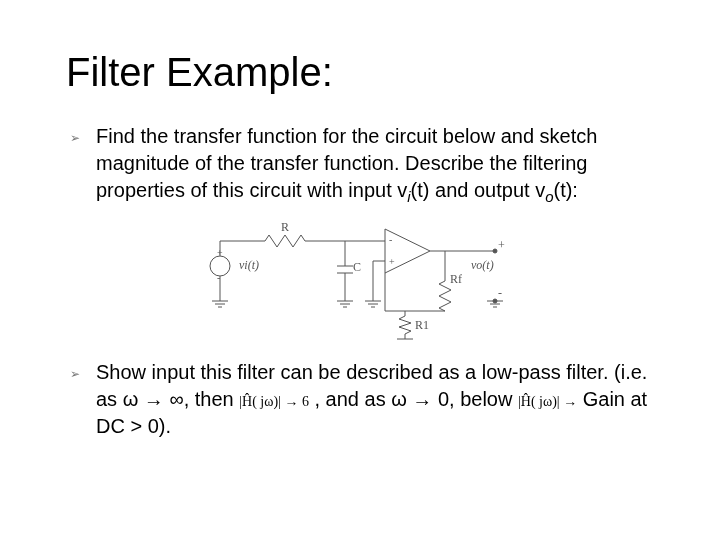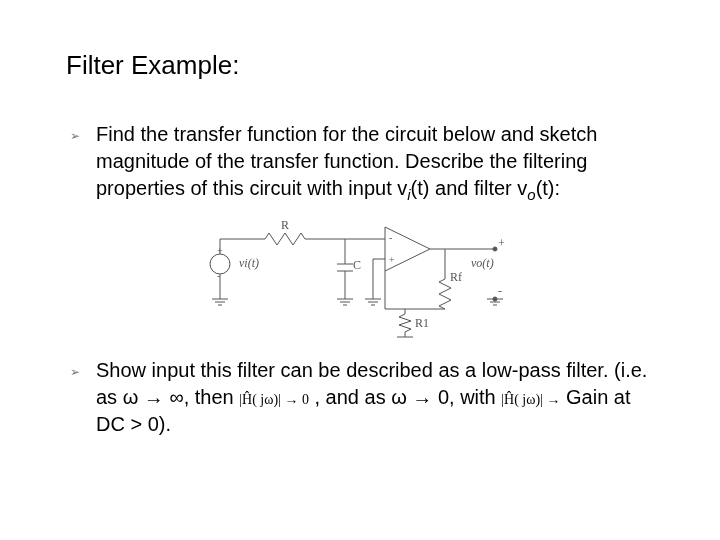--- a/index.html
+++ b/index.html
@@ -9,23 +9,23 @@
     background: #fff;
     font-family: "Comic Sans MS", "Comic Sans", cursive, sans-serif;
     color: #000;
     position: relative;
     overflow: hidden;
   }
   .slide {
     padding: 50px 70px 30px 70px;
   }
   h1.title {
-    font-size: 26px;
+    font-size: 40px;
     font-weight: normal;
-    margin-bottom: 40px;
+    margin-bottom: 28px;
     margin-left: -4px;
   }
   .bullet {
     display: flex;
     align-items: flex-start;
     margin-bottom: 14px;
   }
   .arrow {
     flex: 0 0 auto;
     width: 18px;
@@ -54,21 +54,21 @@
 </head>
 <body>
 
 <div class="slide">
 
   <h1 class="title">Filter Example:</h1>
 
   <div class="bullet">
     <div class="arrow">➢</div>
     <div class="bullet-text">
-      <span>Find the transfer function for the circuit below and sketch magnitude of the transfer function.  Describe the filtering properties of this circuit with input </span><span>v</span><span class="sub">i</span><span>(t) and filter </span><span>v</span><span class="sub">o</span><span>(t):</span>
+      <span>Find the transfer function for the circuit below and sketch magnitude of the transfer function.  Describe the filtering properties of this circuit with input </span><span>v</span><span class="sub">i</span><span>(t) and output </span><span>v</span><span class="sub">o</span><span>(t):</span>
     </div>
   </div>
 
   <div class="diagram-wrap">
     <svg class="diagram" width="330" height="120" viewBox="0 0 330 120">
       <g stroke="#555" stroke-width="1" fill="none">
 
         <circle cx="25" cy="45" r="10"></circle>
         <line x1="25" y1="35" x2="25" y2="20"></line>
         <line x1="25" y1="55" x2="25" y2="80"></line>
@@ -136,17 +136,17 @@
         <text x="194" y="44" font-size="10">+</text>
         <text x="22" y="35" font-size="10">+</text>
         <text x="22" y="60" font-size="10">-</text>
       </g>
     </svg>
   </div>
 
   <div class="bullet">
     <div class="arrow">➢</div>
     <div class="bullet-text">
-      <span>Show input this filter can be described as a low-pass filter. (i.e.  as ω → ∞, then </span><span class="small-math">|Ĥ( jω)| → 0</span><span> , and as ω → 0, with </span><span class="small-math">|Ĥ( jω)| →</span><span> Gain at DC &gt; 0).</span>
+      <span>Show input this filter can be described as a low-pass filter. (i.e.  as ω → ∞, then </span><span class="small-math">|Ĥ( jω)| → 6</span><span> , and as ω → 0, below </span><span class="small-math">|Ĥ( jω)| →</span><span> Gain at DC &gt; 0).</span>
     </div>
   </div>
 
 </div>
 
 </body></html>

